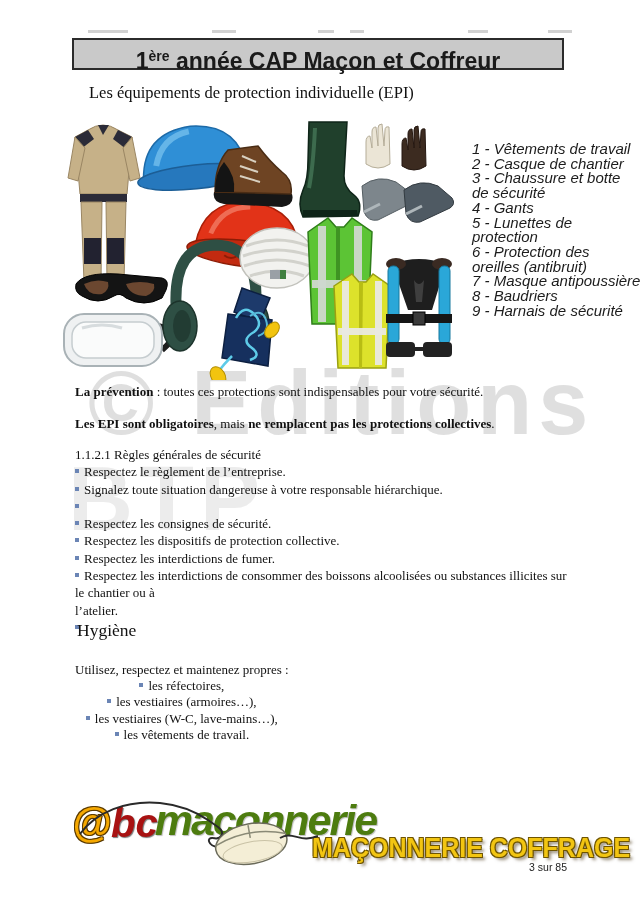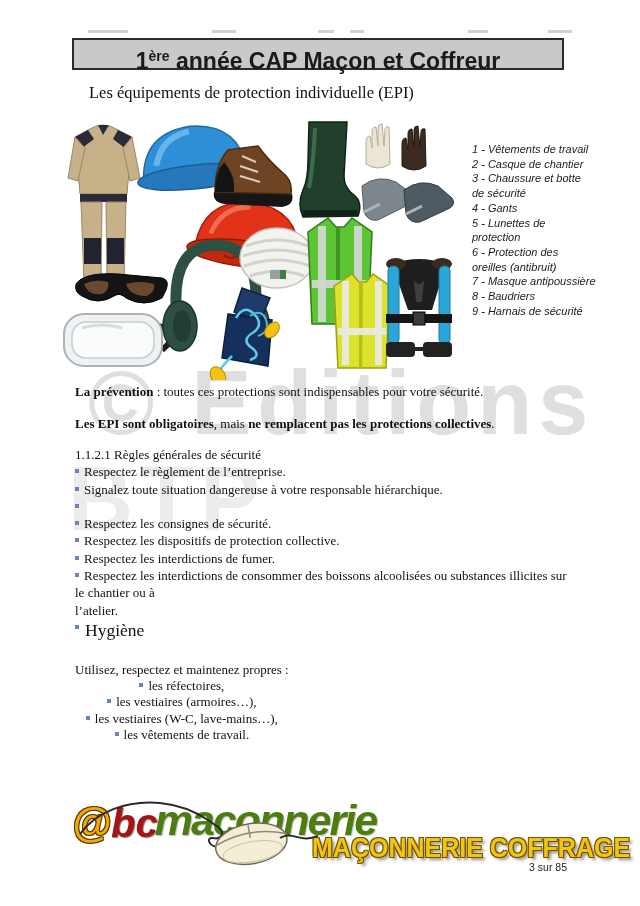--- a/index.html
+++ b/index.html
@@ -25,29 +25,29 @@
   .doc-title{left:75px;top:83px;font-size:16.5px;margin-left:14px;}
 
   
   .wm{font-family:"Liberation Sans", sans-serif;font-weight:bold;color:#c6c6c6;white-space:nowrap;z-index:0;}
   .wm1{left:68px;top:352px;font-size:90px;letter-spacing:6px;opacity:.55;margin-left:20px;}
   .wm2{left:68px;top:448px;font-size:90px;letter-spacing:6px;opacity:.32;}
 
   
   .legend{
     left:472px;top:142px;font-family:"Liberation Sans", sans-serif;
-    font-style:italic;font-size:11px;line-height:14.7px;color:#1c1c1c;
+    font-style:italic;font-size:15px;line-height:14.7px;color:#1c1c1c;
   }
 
   
   .para{left:75px;font-size:13px;}
   .b{font-weight:bold;text-align:center;}
   .rules{left:75px;top:446px;font-size:13px;line-height:17.3px;}
   .blt{display:inline-block;width:4px;height:4px;background:#6b85b5;margin-right:5px;vertical-align:3px;}
-  .hyg-title{left:85px;top:620px;font-size:17.5px;}
+  .hyg-title{left:77px;top:620px;font-size:17.5px;}
   .hyg{left:75px;top:662px;font-size:13px;line-height:16.2px;text-align:center;}
 
   
   .logo-text{
     left:72px;top:798px;font-family:"Liberation Sans", sans-serif;
     font-weight:bold;font-style:italic;white-space:nowrap;z-index:2;
   }
   .logo-at{font-size:40px;color:#f5a800;text-shadow:1px 1px 0 #5a3a00,-1px -1px 0 #5a3a00,1px -1px 0 #5a3a00,-1px 1px 0 #5a3a00;}
   .logo-bc{font-size:40px;color:#a81212;text-shadow:1px 1px 1px #777;}
   .logo-name{font-size:43px;color:#4d7c0f;letter-spacing:-2px;margin-left:-3px;position:relative;top:-2px;text-shadow:1px 1px 1px #bdbdbd;}

